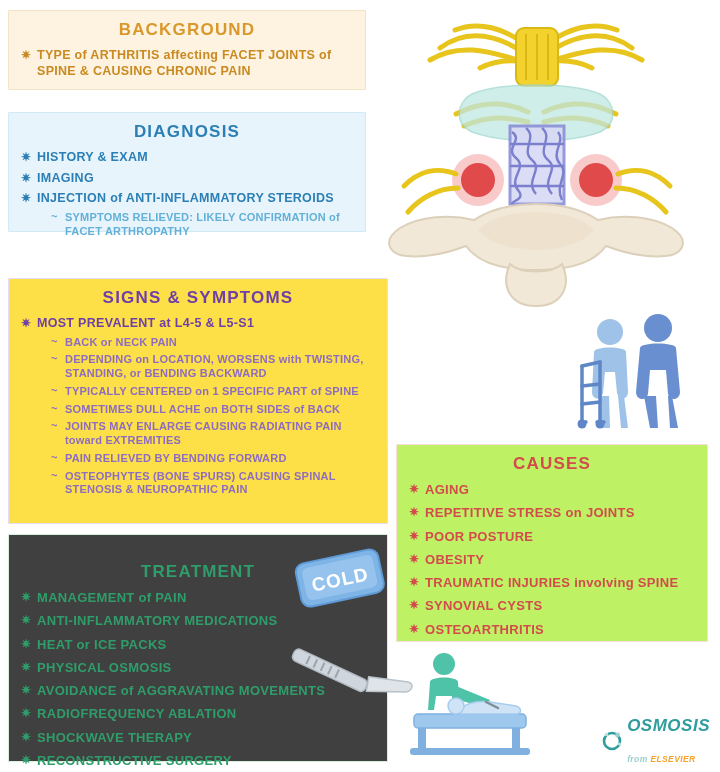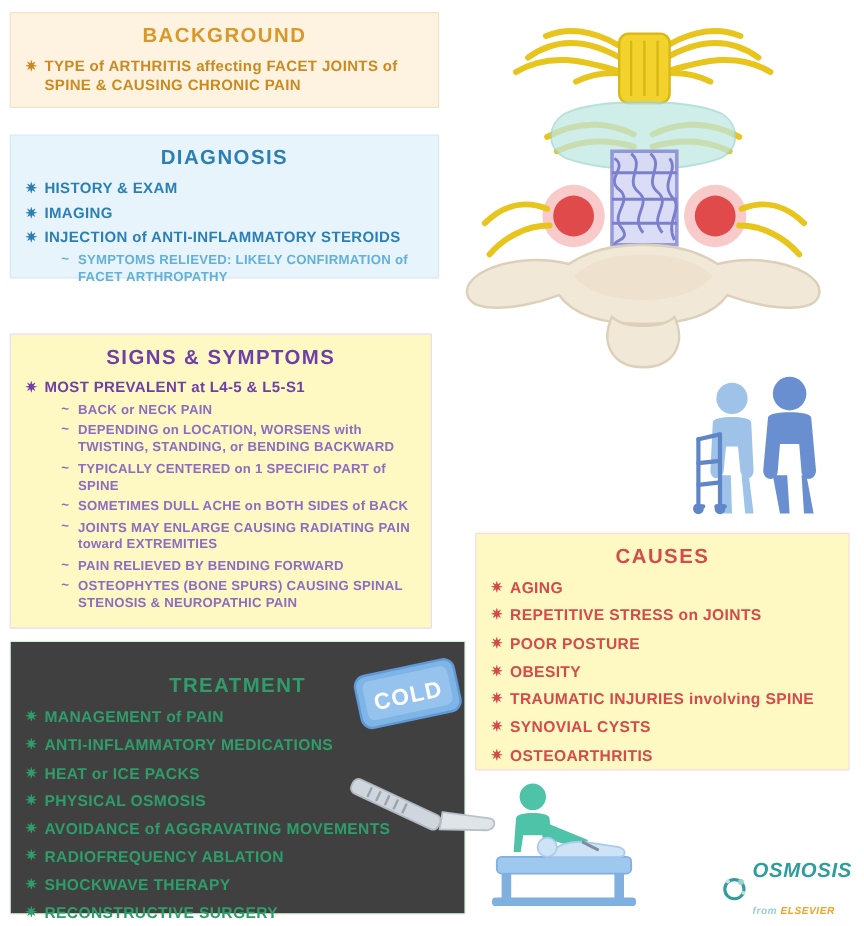--- a/index.html
+++ b/index.html
@@ -92,22 +92,22 @@
     padding: 9px 12px;
   }
   #diagnosis-card .card-title { color: #2b7fb5; }
   #diagnosis-card ul.bullets li { color: #2b7fb5; font-weight: bold; }
   #diagnosis-card ul.bullets li .mark { color: #2b7fb5; }
   #diagnosis-card ul.sub li { color: #63b0d8; font-weight: bold; }
   #diagnosis-card ul.sub li .mark { color: #63b0d8; }
 
   
   #signs-card {
-    left: 8px; top: 278px; width: 352px; height: 246px;
-    background: #fef9c3;
+    left: 8px; top: 278px; width: 380px; height: 246px;
+    background: #fde047;
     border: 1px solid #e6dcf4;
     padding: 9px 12px;
   }
   #signs-card .card-title { color: #6f3fa8; }
   #signs-card ul.bullets li { color: #6f3fa8; font-weight: bold; }
   #signs-card ul.bullets li .mark { color: #6f3fa8; }
   #signs-card ul.sub li { color: #8e6cc0; font-weight: bold; }
   #signs-card ul.sub li .mark { color: #8e6cc0; }
 
   
@@ -117,21 +117,21 @@
     border: 1px solid #d7efdd;
     padding: 27px 12px;
   }
   #treatment-card .card-title { color: #2f9d6a; }
   #treatment-card ul.bullets li { color: #2f9d6a; font-weight: bold; font-size: 13px; margin-bottom: 7px;}
   #treatment-card ul.bullets li .mark { color: #2f9d6a; }
 
   
   #causes-card {
     left: 396px; top: 444px; width: 312px; height: 198px;
-    background: #fef9c3;
+    background: #bef264;
     border: 1px solid #f7dcdc;
     padding: 9px 12px;
   }
   #causes-card .card-title { color: #d34b4b; }
   #causes-card ul.bullets li { color: #d34b4b; font-weight: bold; font-size: 13px; margin-bottom: 7px;}
   #causes-card ul.bullets li .mark { color: #d34b4b; }
 
   
   .illus { position: absolute; }
   #vertebra-illus { left: 360px; top: 8px; width: 352px; height: 310px; }

